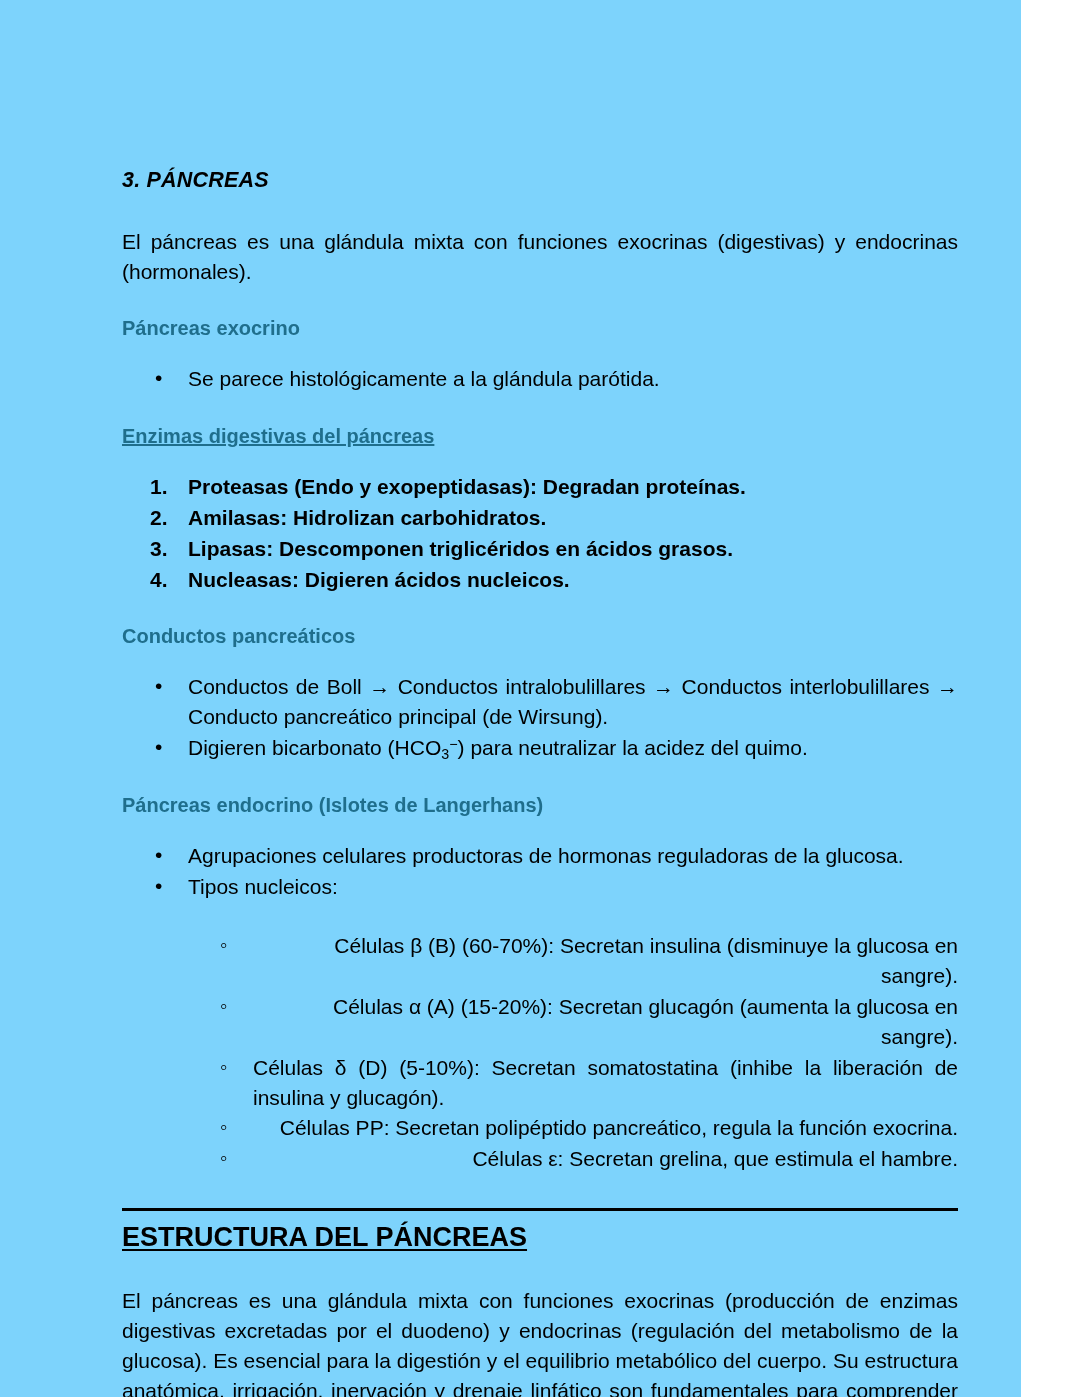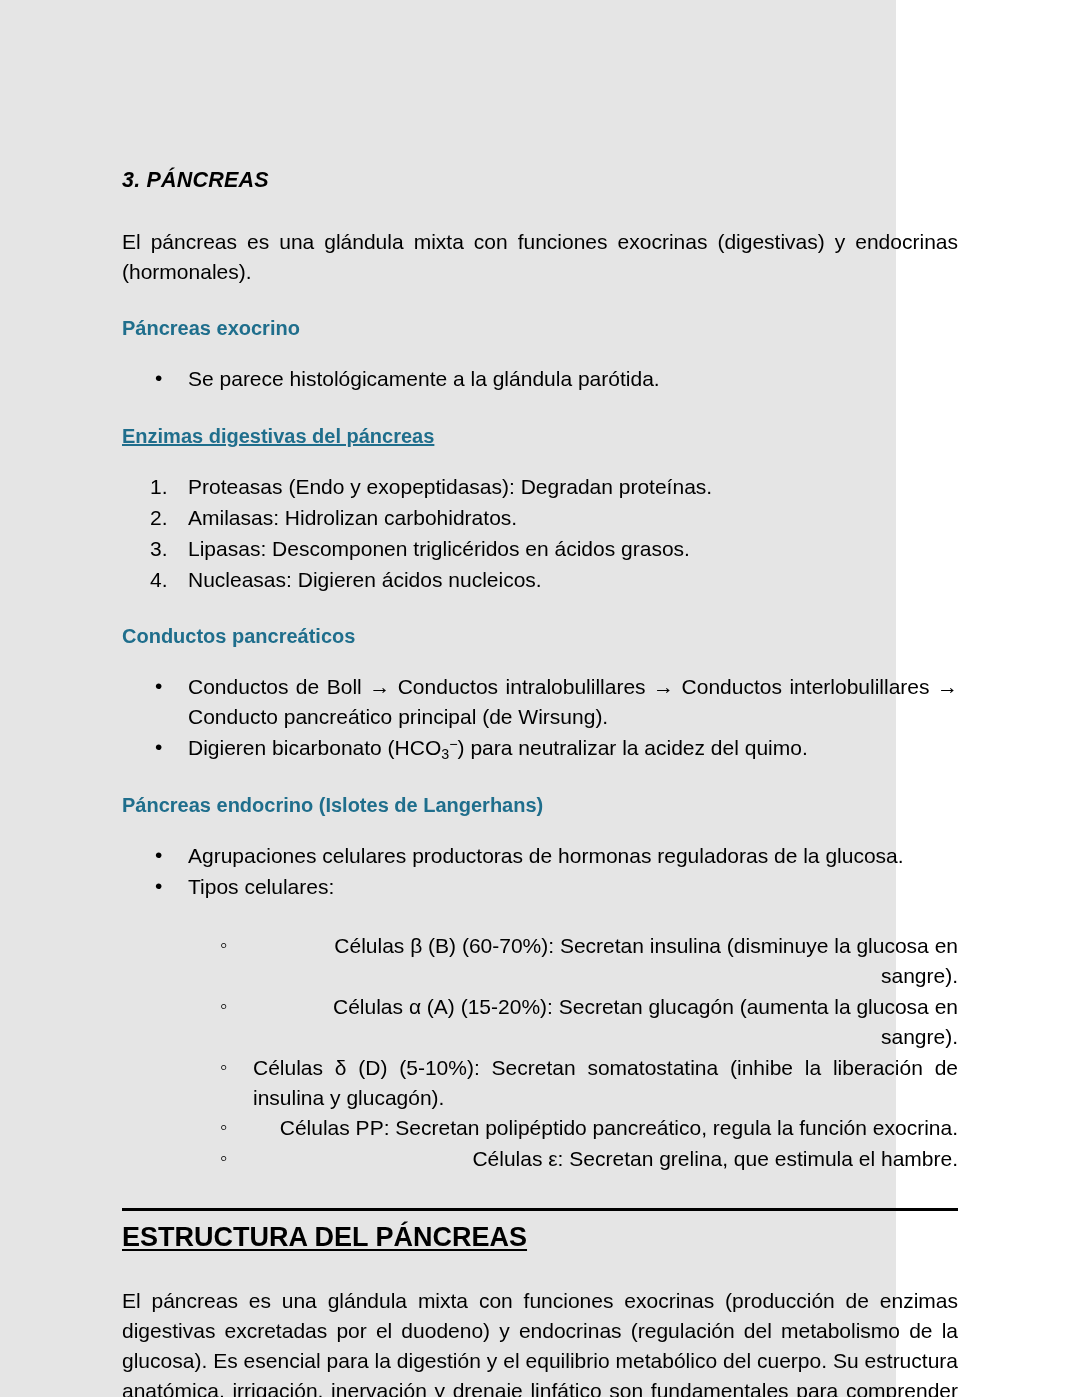--- a/index.html
+++ b/index.html
@@ -10,25 +10,25 @@
   }
   body {
     width: 1080px;
     height: 1397px;
     font-family: "Liberation Sans", sans-serif;
     color: #000000;
     -webkit-font-smoothing: antialiased;
   }
   .page {
     position: relative;
-    width: 896px;
+    width: 1021px;
     height: 1397px;
     box-sizing: border-box;
     padding: 168px 122px 0 122px;
-    background: #e5e5e5;
+    background: #7dd3fc;
   }
   .content {
     width: 836px;
   }
 
   
   .doc-title {
     font-size: 21.5px;
     font-weight: bold;
     font-style: italic;
@@ -77,20 +77,21 @@
     line-height: 1.42;
   }
   ul.level1 > li.nojust { text-align: left; }
 
   
   ol.numlist {
     list-style: none;
     margin: 0 0 30px 0;
     padding: 0;
     counter-reset: numitem;
+    font-weight: bold;
   }
   ol.numlist > li {
     position: relative;
     font-size: 21px;
     line-height: 1.42;
     padding-left: 66px;
     counter-increment: numitem;
     margin-bottom: 1px;
   }
   ol.numlist > li::before {
@@ -175,21 +176,21 @@
     <h2 class="sec-heading" style="color: rgb(31, 110, 140);">Conductos pancreáticos</h2>
     <ul class="level1">
       <li>Conductos de Boll → Conductos intralobulillares → Conductos interlobulillares → Conducto pancreático principal (de Wirsung).</li>
       <li class="nojust"><span>Digieren bicarbonato (HCO</span><sub>3</sub><sup>−</sup><span>) para neutralizar la acidez del quimo.</span></li>
     </ul>
 
     <h2 class="sec-heading" style="color: rgb(31, 110, 140);">Páncreas endocrino (Islotes de Langerhans)</h2>
     <ul class="level1">
       <li class="nojust">Agrupaciones celulares productoras de hormonas reguladoras de la glucosa.</li>
       <li class="nojust has-sub">
-        <span>Tipos celulares:</span>
+        <span>Tipos nucleicos:</span>
       </li>
     </ul>
     <ul class="level2">
       <li class="nojust">Células β (B) (60-70%): Secretan insulina (disminuye la glucosa en sangre).</li>
       <li class="nojust">Células α (A) (15-20%): Secretan glucagón (aumenta la glucosa en sangre).</li>
       <li>Células δ (D) (5-10%): Secretan somatostatina (inhibe la liberación de insulina y glucagón).</li>
       <li class="nojust">Células PP: Secretan polipéptido pancreático, regula la función exocrina.</li>
       <li class="nojust">Células ε: Secretan grelina, que estimula el hambre.</li>
     </ul>
 

